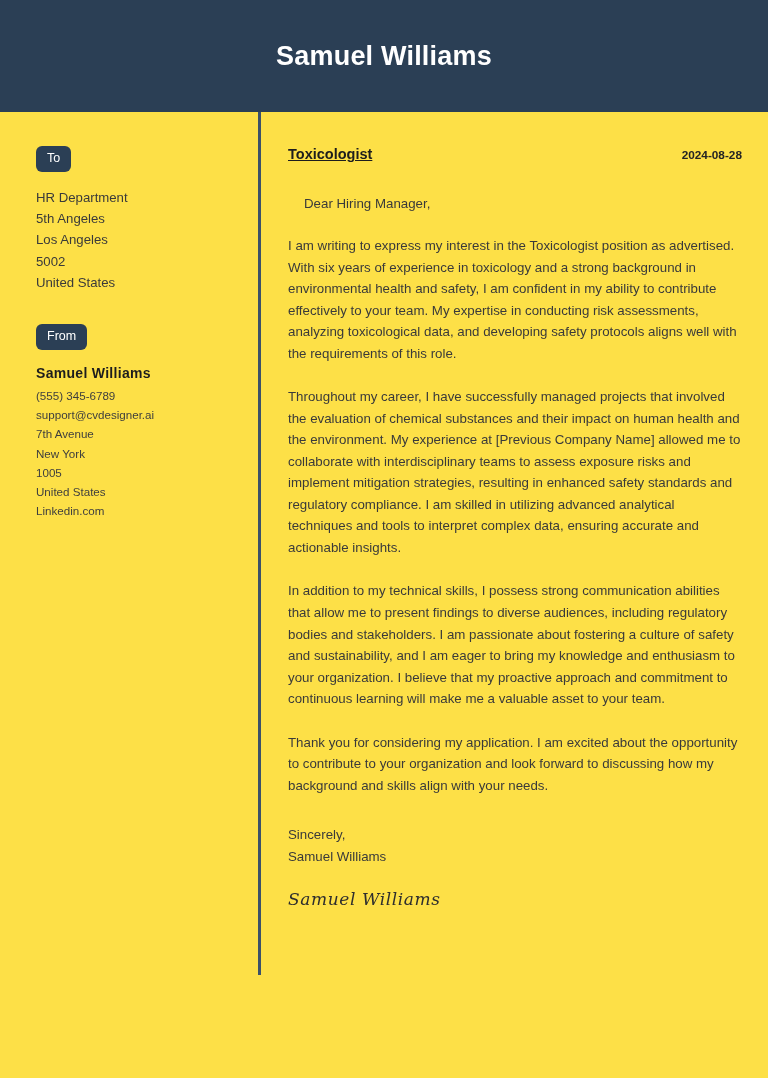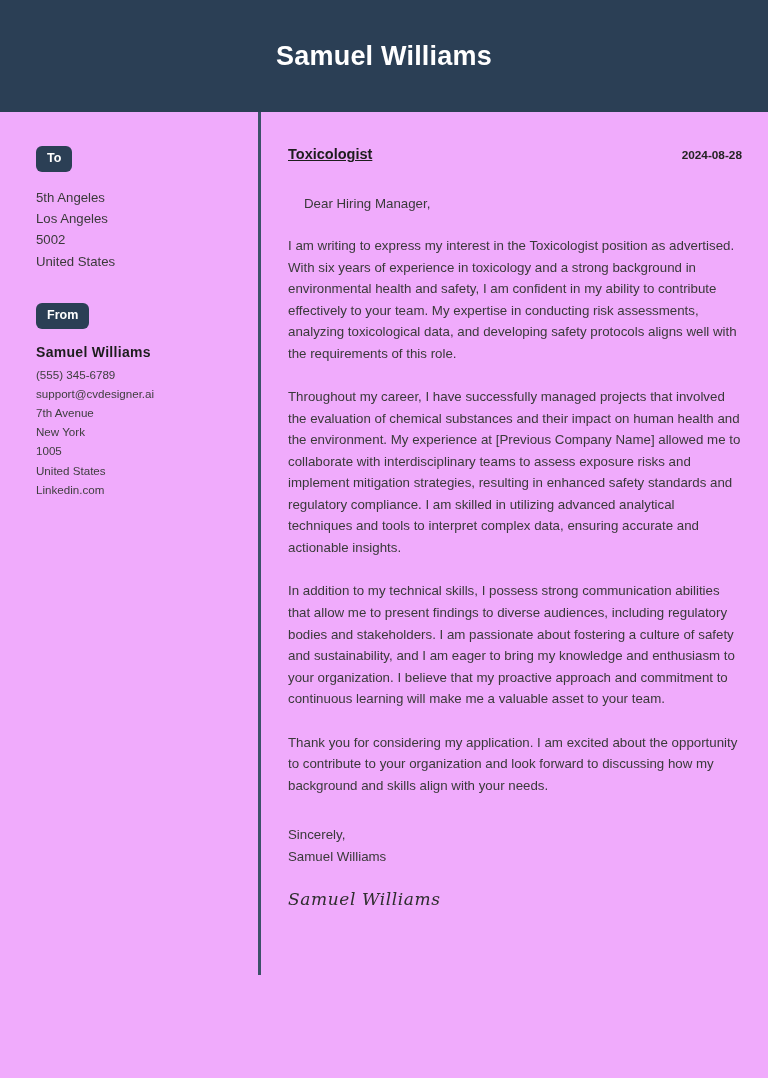--- a/index.html
+++ b/index.html
@@ -9,21 +9,21 @@
     height: 1078px;
     background: #ffffff;
     font-family: "Liberation Sans", sans-serif;
     -webkit-font-smoothing: antialiased;
   }
 
   .page {
     position: relative;
     width: 768px;
     height: 1078px;
-    background: #f0abfc;
+    background: #fde047;
     overflow: hidden;
   }
 
   
   .header {
     height: 112px;
     background: #2b3f55;
     display: flex;
     align-items: center;
     justify-content: center;
@@ -69,21 +69,21 @@
     padding-left: 29px;
     padding-right: 26px;
   }
 
   
   .badge {
     display: inline-block;
     background: #2b3f55;
     color: #ffffff;
     font-size: 12.5px;
-    font-weight: 700;
+    font-weight: 400;
     border-radius: 6px;
     padding: 6px 11px 7px;
     line-height: 1;
     margin-bottom: 15px;
   }
 
   .addr-name {
     font-size: 14.5px;
     font-weight: 700;
     color: #1d1d1d;
@@ -162,20 +162,21 @@
   <div class="header">
     <div class="header-name">Samuel Williams</div>
   </div>
 
   <div class="body">
 
     <aside class="sidebar">
 
       <section class="to-block">
         <div class="badge">To</div>
+        <div class="addr-line">HR Department</div>
         <div class="addr-line">5th Angeles</div>
         <div class="addr-line">Los Angeles</div>
         <div class="addr-line">5002</div>
         <div class="addr-line">United States</div>
       </section>
 
       <section class="from-block">
         <div class="badge">From</div>
         <div class="addr-name">Samuel Williams</div>
         <div class="addr-line">(555) 345-6789</div>

